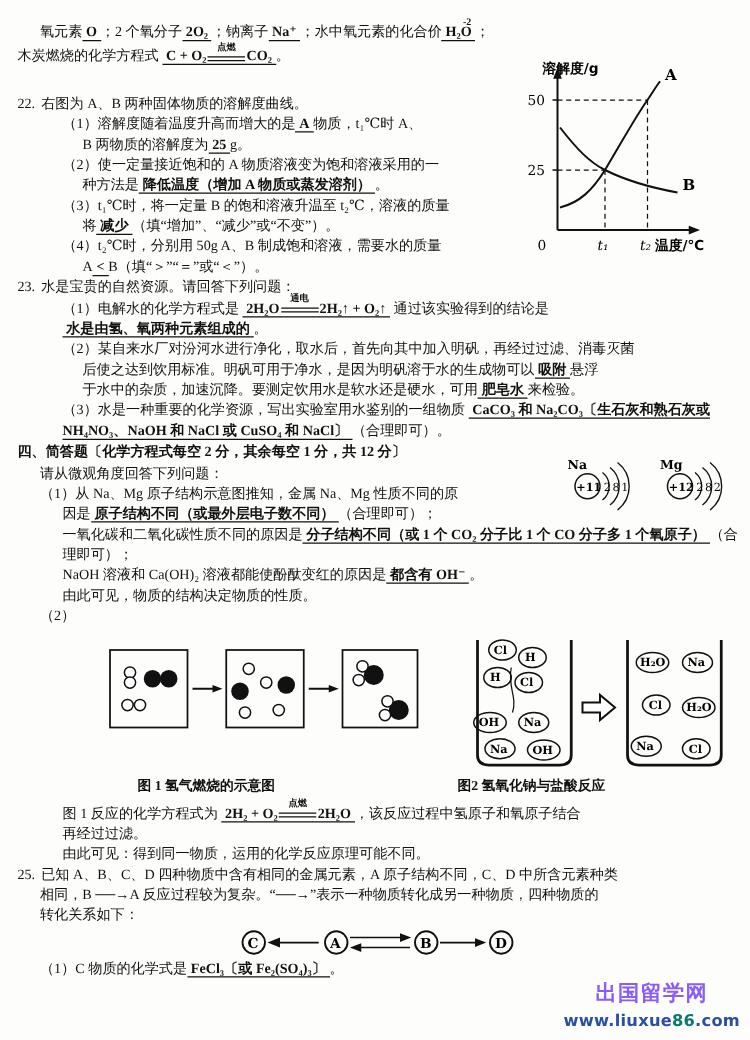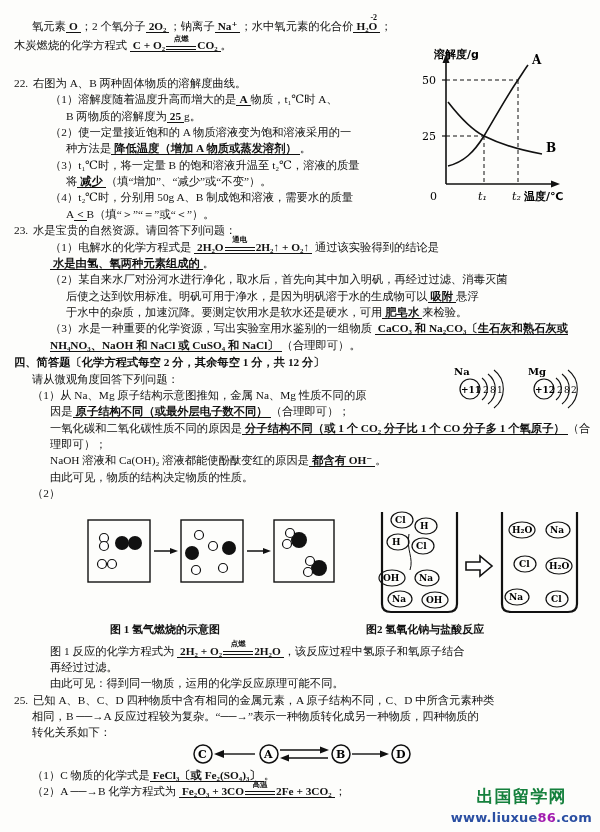--- a/index.html
+++ b/index.html
@@ -29,23 +29,23 @@
   
   .figs{position:relative;height:118px;margin-top:2px;}
   .fig1{position:absolute;left:72px;top:6px;}
   .fig2{position:absolute;left:348px;top:0px;}
   .caps{position:relative;height:16px;font-weight:bold;font-size:11px;}
   .cap1{position:absolute;left:96px;font-family:Liberation Serif, serif;}
   .cap2{position:absolute;left:352px;}
   
   .abcd{text-align:center;height:26px;position:relative;}
   .watermark{position:absolute;right:8px;bottom:4px;text-align:center;}
-  .wm1{font-family:Liberation Sans, sans-serif;font-weight:bold;font-size:17px;color:#15803d;letter-spacing:1px;}
+  .wm1{font-family:Liberation Mono, monospace;font-weight:bold;font-size:17px;color:#8b5cf6;letter-spacing:1px;}
   .wm2{font-family:"DejaVu Sans","Liberation Sans",sans-serif;font-weight:bold;font-size:13px;color:#2b4fa2;letter-spacing:.2px;}
-  .wm2 .rd{color:#a21caf;}
+  .wm2 .rd{color:#0f766e;}
   .sect{font-weight:bold;}
 </style>
 </head>
 <body>
 
 <div class="page">
 
   <div class="chart">
     <svg width="164" height="172" viewBox="0 0 164 172">
       <text x="22" y="14" font-family="DejaVu Sans, sans-serif" font-size="11" font-weight="bold">溶解度/g</text>
@@ -294,24 +294,20 @@
         <line x1="209" y1="13" x2="238" y2="13" stroke="#111" stroke-width="1.4"></line>
         <polygon points="246,13 237,9.5 237,16.5" fill="#111"></polygon>
         <circle cx="258" cy="13" r="9" fill="none" stroke="#111" stroke-width="1.5"></circle>
         <text x="253" y="17" font-family="DejaVu Serif, serif" font-size="11" font-weight="bold">D</text>
       </svg>
     </div>
 
     <div class="ln ind1">
       <span>（1）</span><span>C 物质的化学式是</span><span class="ans">FeCl₃〔或 Fe₂(SO₄)₃〕</span><span>。</span>
     </div>
-    <div class="ln ind1">
-      <span>（2）</span><span>A ──→B 化学方程式为</span>
-      <span class="ans"><b>Fe₂O₃ + 3CO</b><span class="rx"><span class="cond">高温</span><span class="bar"></span></span><b>2Fe + 3CO₂</b></span><span>；</span>
-    </div>
   </div>
 
   <div class="watermark">
     <div class="wm1">出国留学网</div>
     <div class="wm2"><span>www.liuxue</span><span class="rd">86</span><span>.com</span></div>
   </div>
 
 </div>
 
 </body></html>

